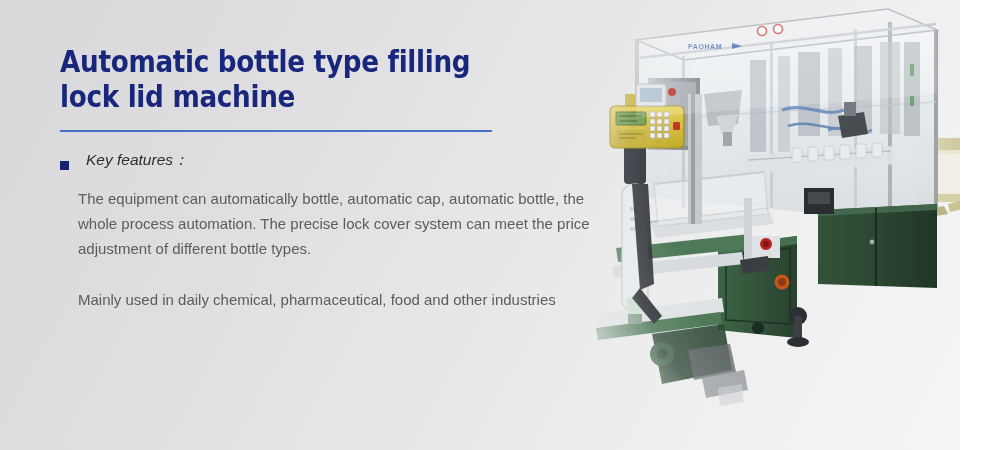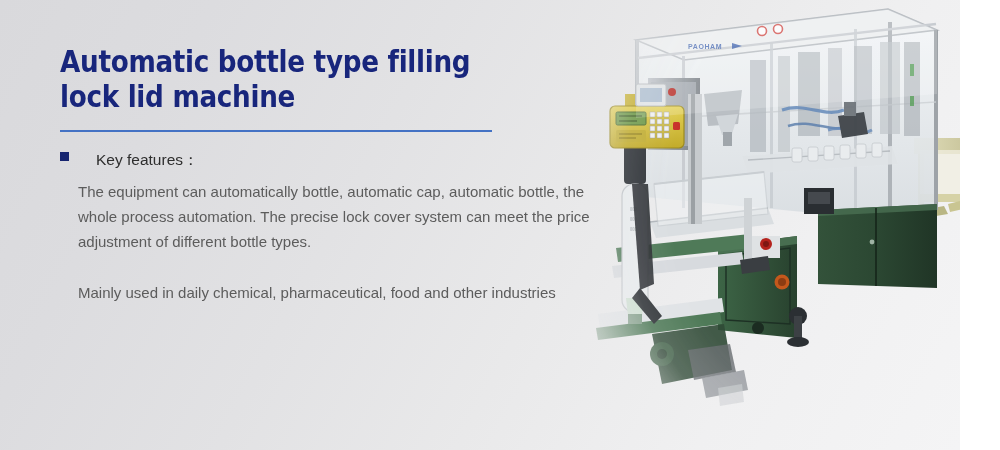--- a/index.html
+++ b/index.html
@@ -48,41 +48,42 @@
     height:2px;
     background:#4472c4;
     margin-top:16px;
   }
 
   .feature-block { margin-top:19px; }
   .feature-block.second { margin-top:26px; }
 
   .feature-head {
     display:flex;
-    align-items:flex-start;
-    gap:27px;
+    align-items:flex-end;
+    gap:17px;
+    font-style:italic;
   }
 
   .bullet-square {
     width:9px; height:9px;
     background:#16246f;
     flex:0 0 auto;
     position:relative;
     top:1px;
   }
 
   .feature-head-label {
     font-size:15.5px;
     line-height:18px;
     color:#2e2e2e;
   }
 
   .feature-body {
     margin-left:18px;
-    margin-top:10px;
+    margin-top:17px;
     font-size:15px;
     line-height:25px;
     color:#5c5c5c;
   }
   .feature-body.justified {
     text-align:justify;
     width:520px;
   }
 
   

